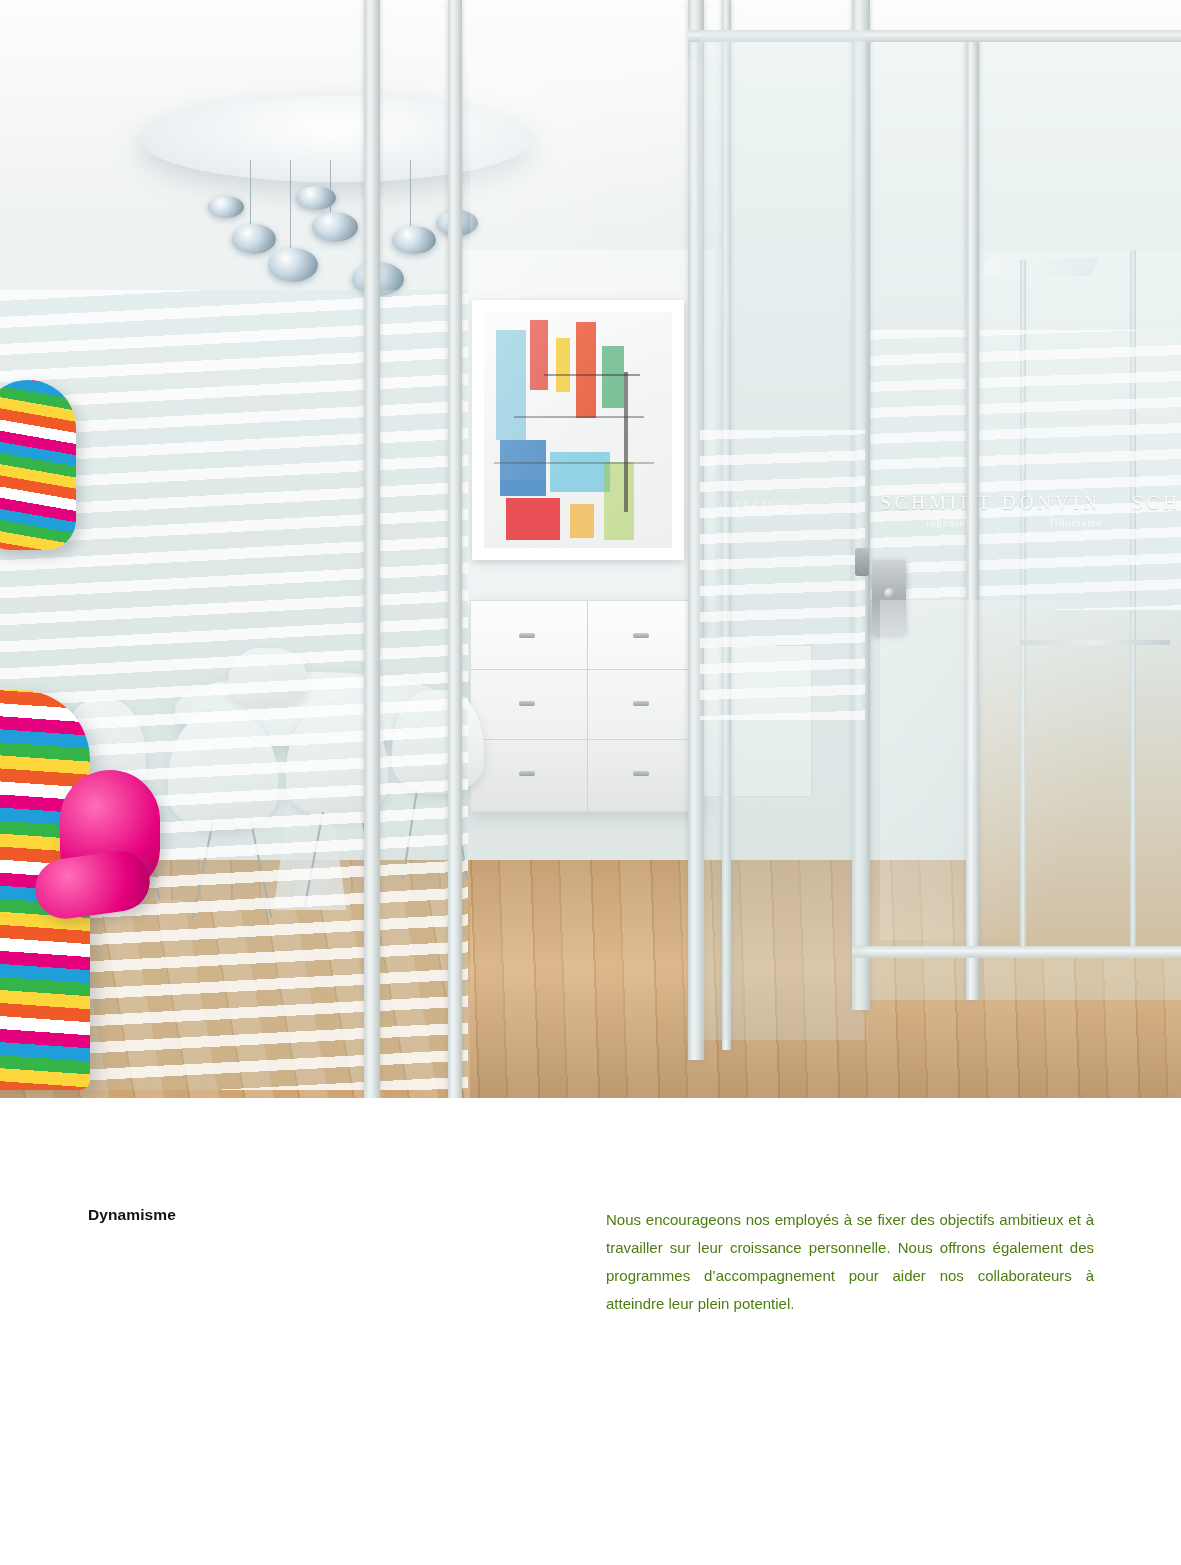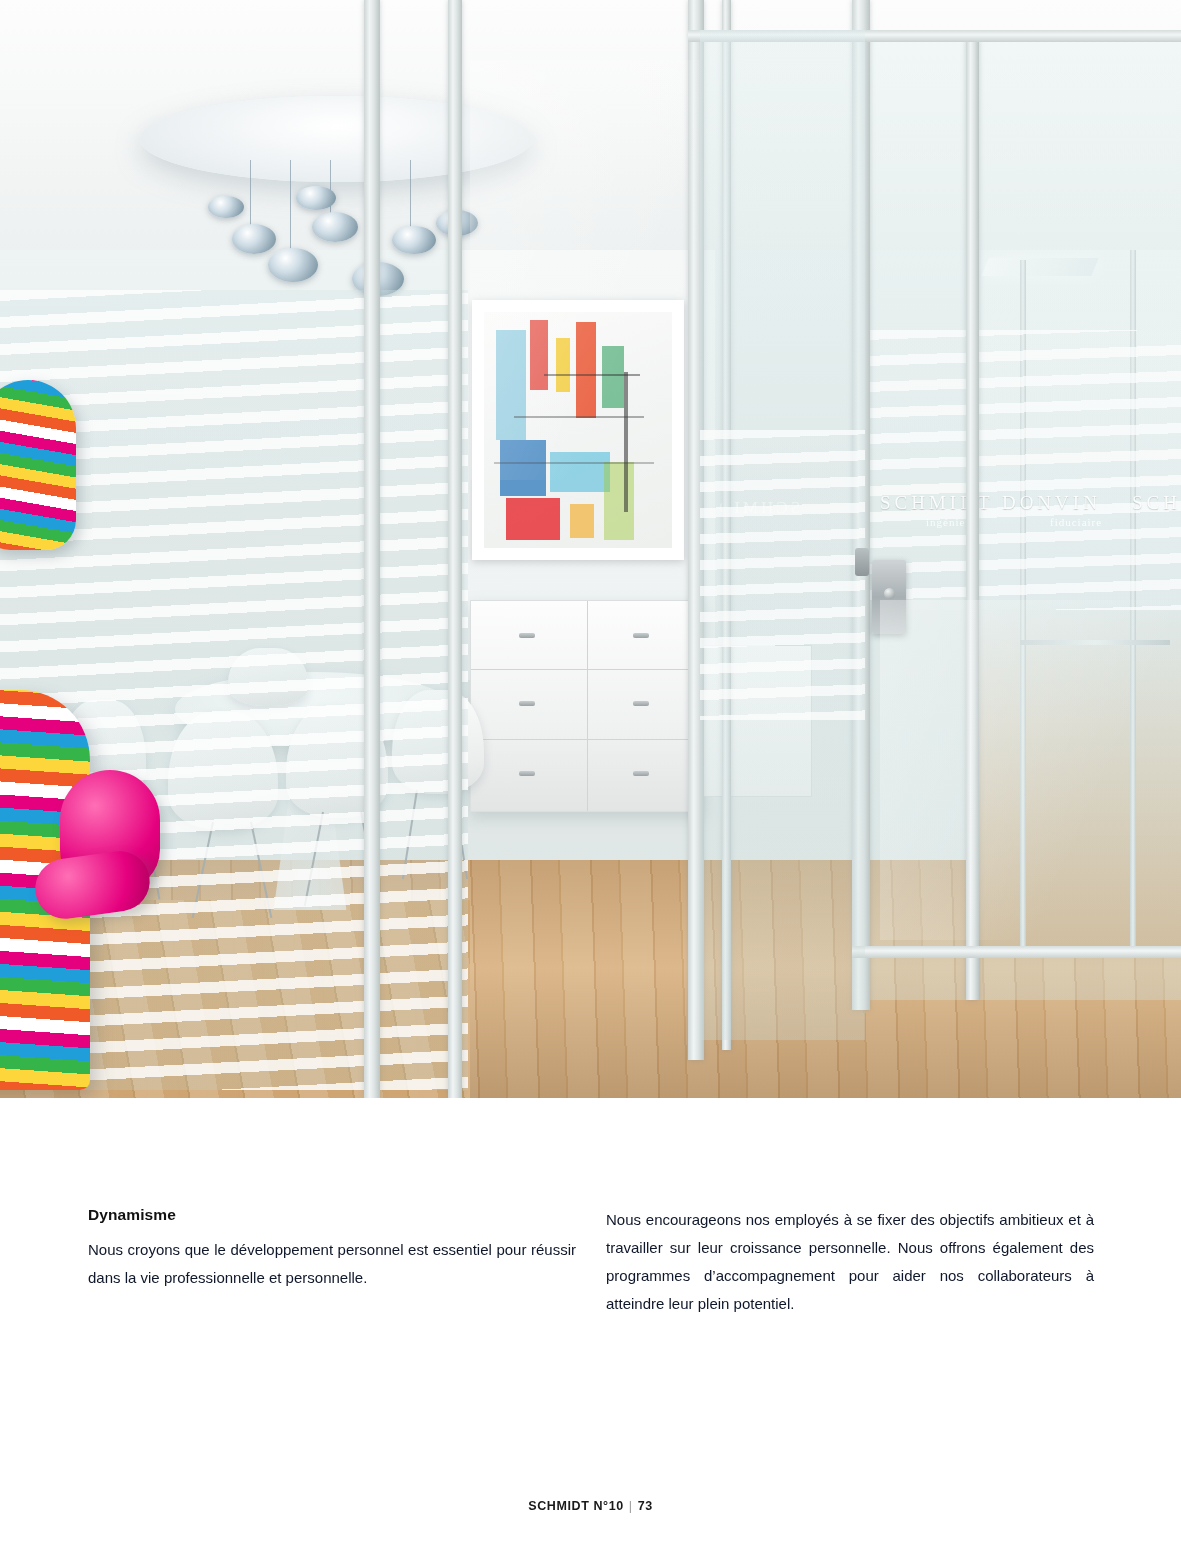--- a/index.html
+++ b/index.html
@@ -328,21 +328,21 @@
   h3.section-title {
     font-size: 15.5px;
     font-weight: bold;
     color: #111111;
     margin: 0 0 12px 0;
     letter-spacing: 0.1px;
   }
   p.body-text {
     font-size: 15px;
     line-height: 1.86;
-    color: #0f172a;
+    color: #4d7c0f;
     margin: 0 0 26px 0;
     text-align: justify;
     hyphens: none;
   }
   p.body-text.last { margin-bottom: 0; }
   .col-right p.body-text:first-child { margin-top: 0; }
 
   .footer {
     position: absolute;
     left: 0; bottom: 52px;
@@ -477,25 +477,21 @@
   <div class="reflection" style="left:470px; top:60px; width:230px; height:420px;"></div>
   <div class="reflection" style="left:880px; top:600px; width:290px; height:340px;"></div>
 </div>
 
 <div class="page-body">
 
   <div class="columns">
 
     <div class="col col-left">
       <h3 class="section-title">Dynamisme</h3>
-      <p class="body-text last">Nous croyons que le développement personnel est essentiel pour réussir dans la vie professionnelle et personnelle.</p>
     </div>
 
     <div class="col col-right">
       <p class="body-text">Nous encourageons nos employés à se fixer des objectifs ambitieux et à travailler sur leur croissance personnelle. Nous offrons également des programmes d’accompagnement pour aider nos collaborateurs à atteindre leur plein potentiel.</p>
     </div>
 
   </div>
 
-  <div class="footer">
-    <span class="brand">SCHMIDT N°10</span><span class="sep">|</span><span class="pagenum">73</span>
-  </div>
 </div>
 
 </body></html>

